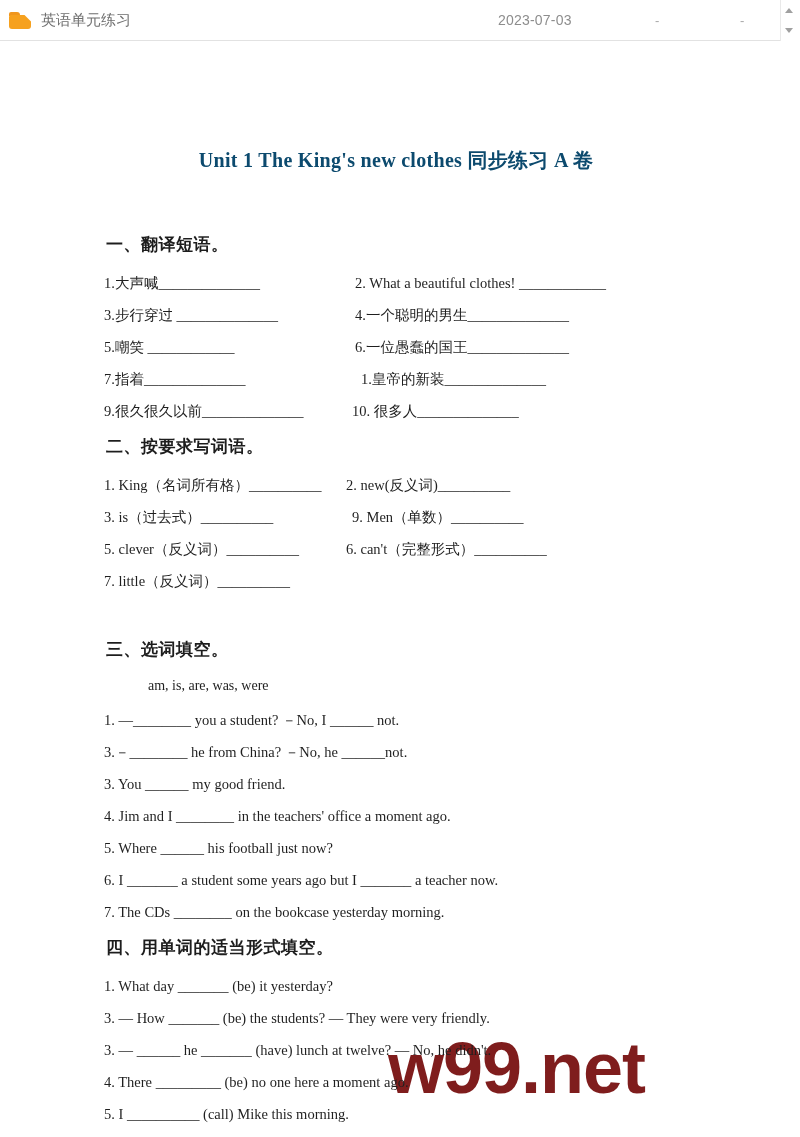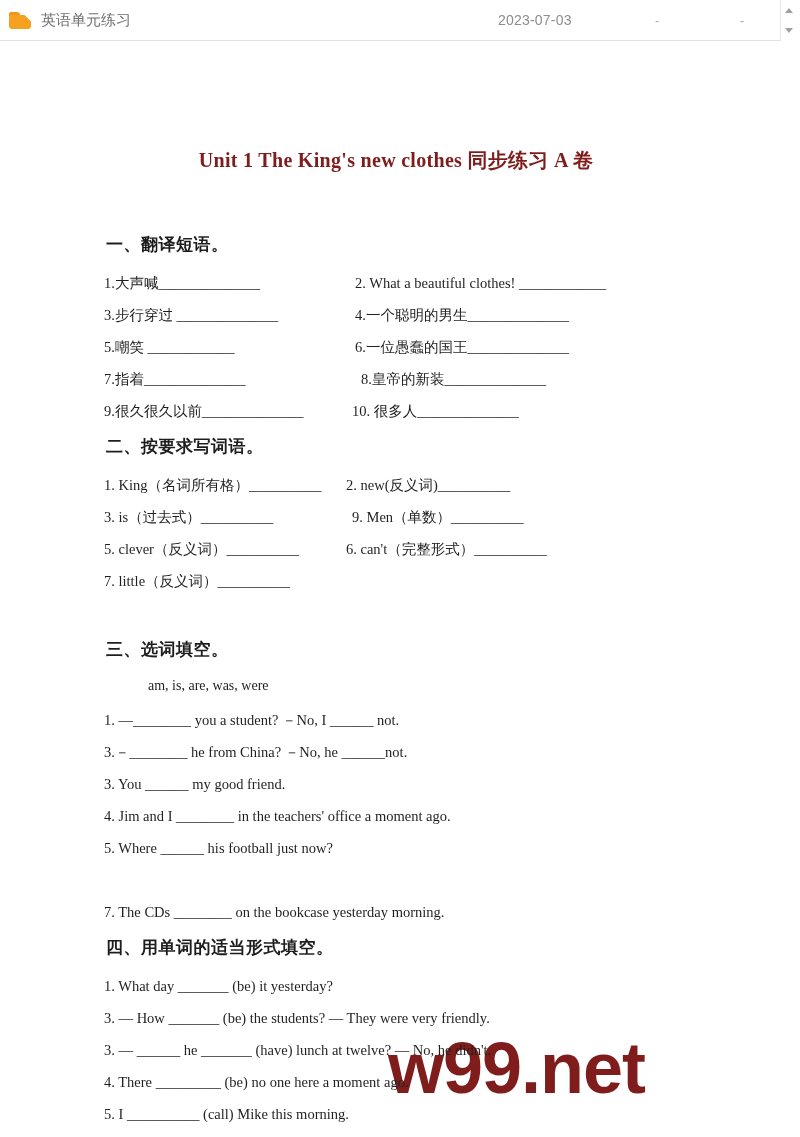--- a/index.html
+++ b/index.html
@@ -132,21 +132,21 @@
   }
 
   .doc-title {
     position: absolute;
     top: 106px;
     left: 0;
     width: 792px;
     text-align: center;
     font-size: 20px;
     font-weight: bold;
-    color: #7f1d1d;
+    color: #0c4a6e;
     letter-spacing: 0.3px;
     z-index: 2;
   }
 
   .section-head {
     position: absolute;
     left: 106px;
     font-family: "Liberation Sans", "DejaVu Sans", sans-serif;
     font-size: 17px;
     font-weight: bold;
@@ -207,40 +207,41 @@
   <div class="doc-title">Unit 1 The King's new clothes  同步练习 A 卷</div>
 
   <div class="section-head" style="top:192px;">一、翻译短语。</div>
   <div class="q cn col-l" style="top:234px;">1.大声喊______________</div>
   <div class="q col-r" style="top:234px;">2. What a beautiful clothes! ____________</div>
   <div class="q cn col-l" style="top:266px;">3.步行穿过 ______________</div>
   <div class="q cn col-r" style="top:266px;">4.一个聪明的男生______________</div>
   <div class="q cn col-l" style="top:298px;">5.嘲笑 ____________</div>
   <div class="q cn col-r" style="top:298px;">6.一位愚蠢的国王______________</div>
   <div class="q cn col-l" style="top:330px;">7.指着______________</div>
-  <div class="q cn" style="top:330px; left:361px;">8.皇帝的新装______________</div>
+  <div class="q cn" style="top:330px; left:361px;">1.皇帝的新装______________</div>
   <div class="q cn col-l" style="top:362px;">9.很久很久以前______________</div>
   <div class="q cn" style="top:362px; left:352px;">10. 很多人______________</div>
 
   <div class="section-head" style="top:394px;">二、按要求写词语。</div>
   <div class="q cn col-l" style="top:436px;">1. King（名词所有格）__________</div>
   <div class="q cn" style="top:436px; left:346px;">2. new(反义词)__________</div>
   <div class="q cn col-l" style="top:468px;">3. is（过去式）__________</div>
   <div class="q cn" style="top:468px; left:352px;">9. Men（单数）__________</div>
   <div class="q cn col-l" style="top:500px;">5. clever（反义词）__________</div>
   <div class="q cn" style="top:500px; left:346px;">6. can't（完整形式）__________</div>
   <div class="q cn col-l" style="top:532px;">7. little（反义词）__________</div>
 
   <div class="section-head" style="top:597px;">三、选词填空。</div>
   <div class="wordbank">am, is, are, was, were</div>
   <div class="q col-l" style="top:671px;">1. —________ you a student?   －No, I ______ not.</div>
   <div class="q col-l" style="top:703px;">3.－________ he from China?   －No, he ______not.</div>
   <div class="q col-l" style="top:735px;">3. You ______ my good friend.</div>
   <div class="q col-l" style="top:767px;">4. Jim and I ________ in the teachers' office a moment ago.</div>
   <div class="q col-l" style="top:799px;">5. Where ______ his football just now?</div>
+  <div class="q col-l" style="top:831px;">6. I _______ a student some years ago but I _______ a teacher now.</div>
   <div class="q col-l" style="top:863px;">7. The CDs ________ on the bookcase yesterday morning.</div>
 
   <div class="section-head" style="top:895px;">四、用单词的适当形式填空。</div>
   <div class="q col-l" style="top:937px;">1. What day _______ (be) it yesterday?</div>
   <div class="q col-l" style="top:969px;">3. — How _______ (be) the students? — They were very friendly.</div>
   <div class="q col-l" style="top:1001px;">3. — ______ he _______ (have) lunch at twelve? — No, he didn't.</div>
   <div class="q col-l" style="top:1033px;">4. There _________ (be) no one here a moment ago.</div>
   <div class="q col-l" style="top:1065px;">5. I __________ (call) Mike this morning.</div>
 
 </div>

